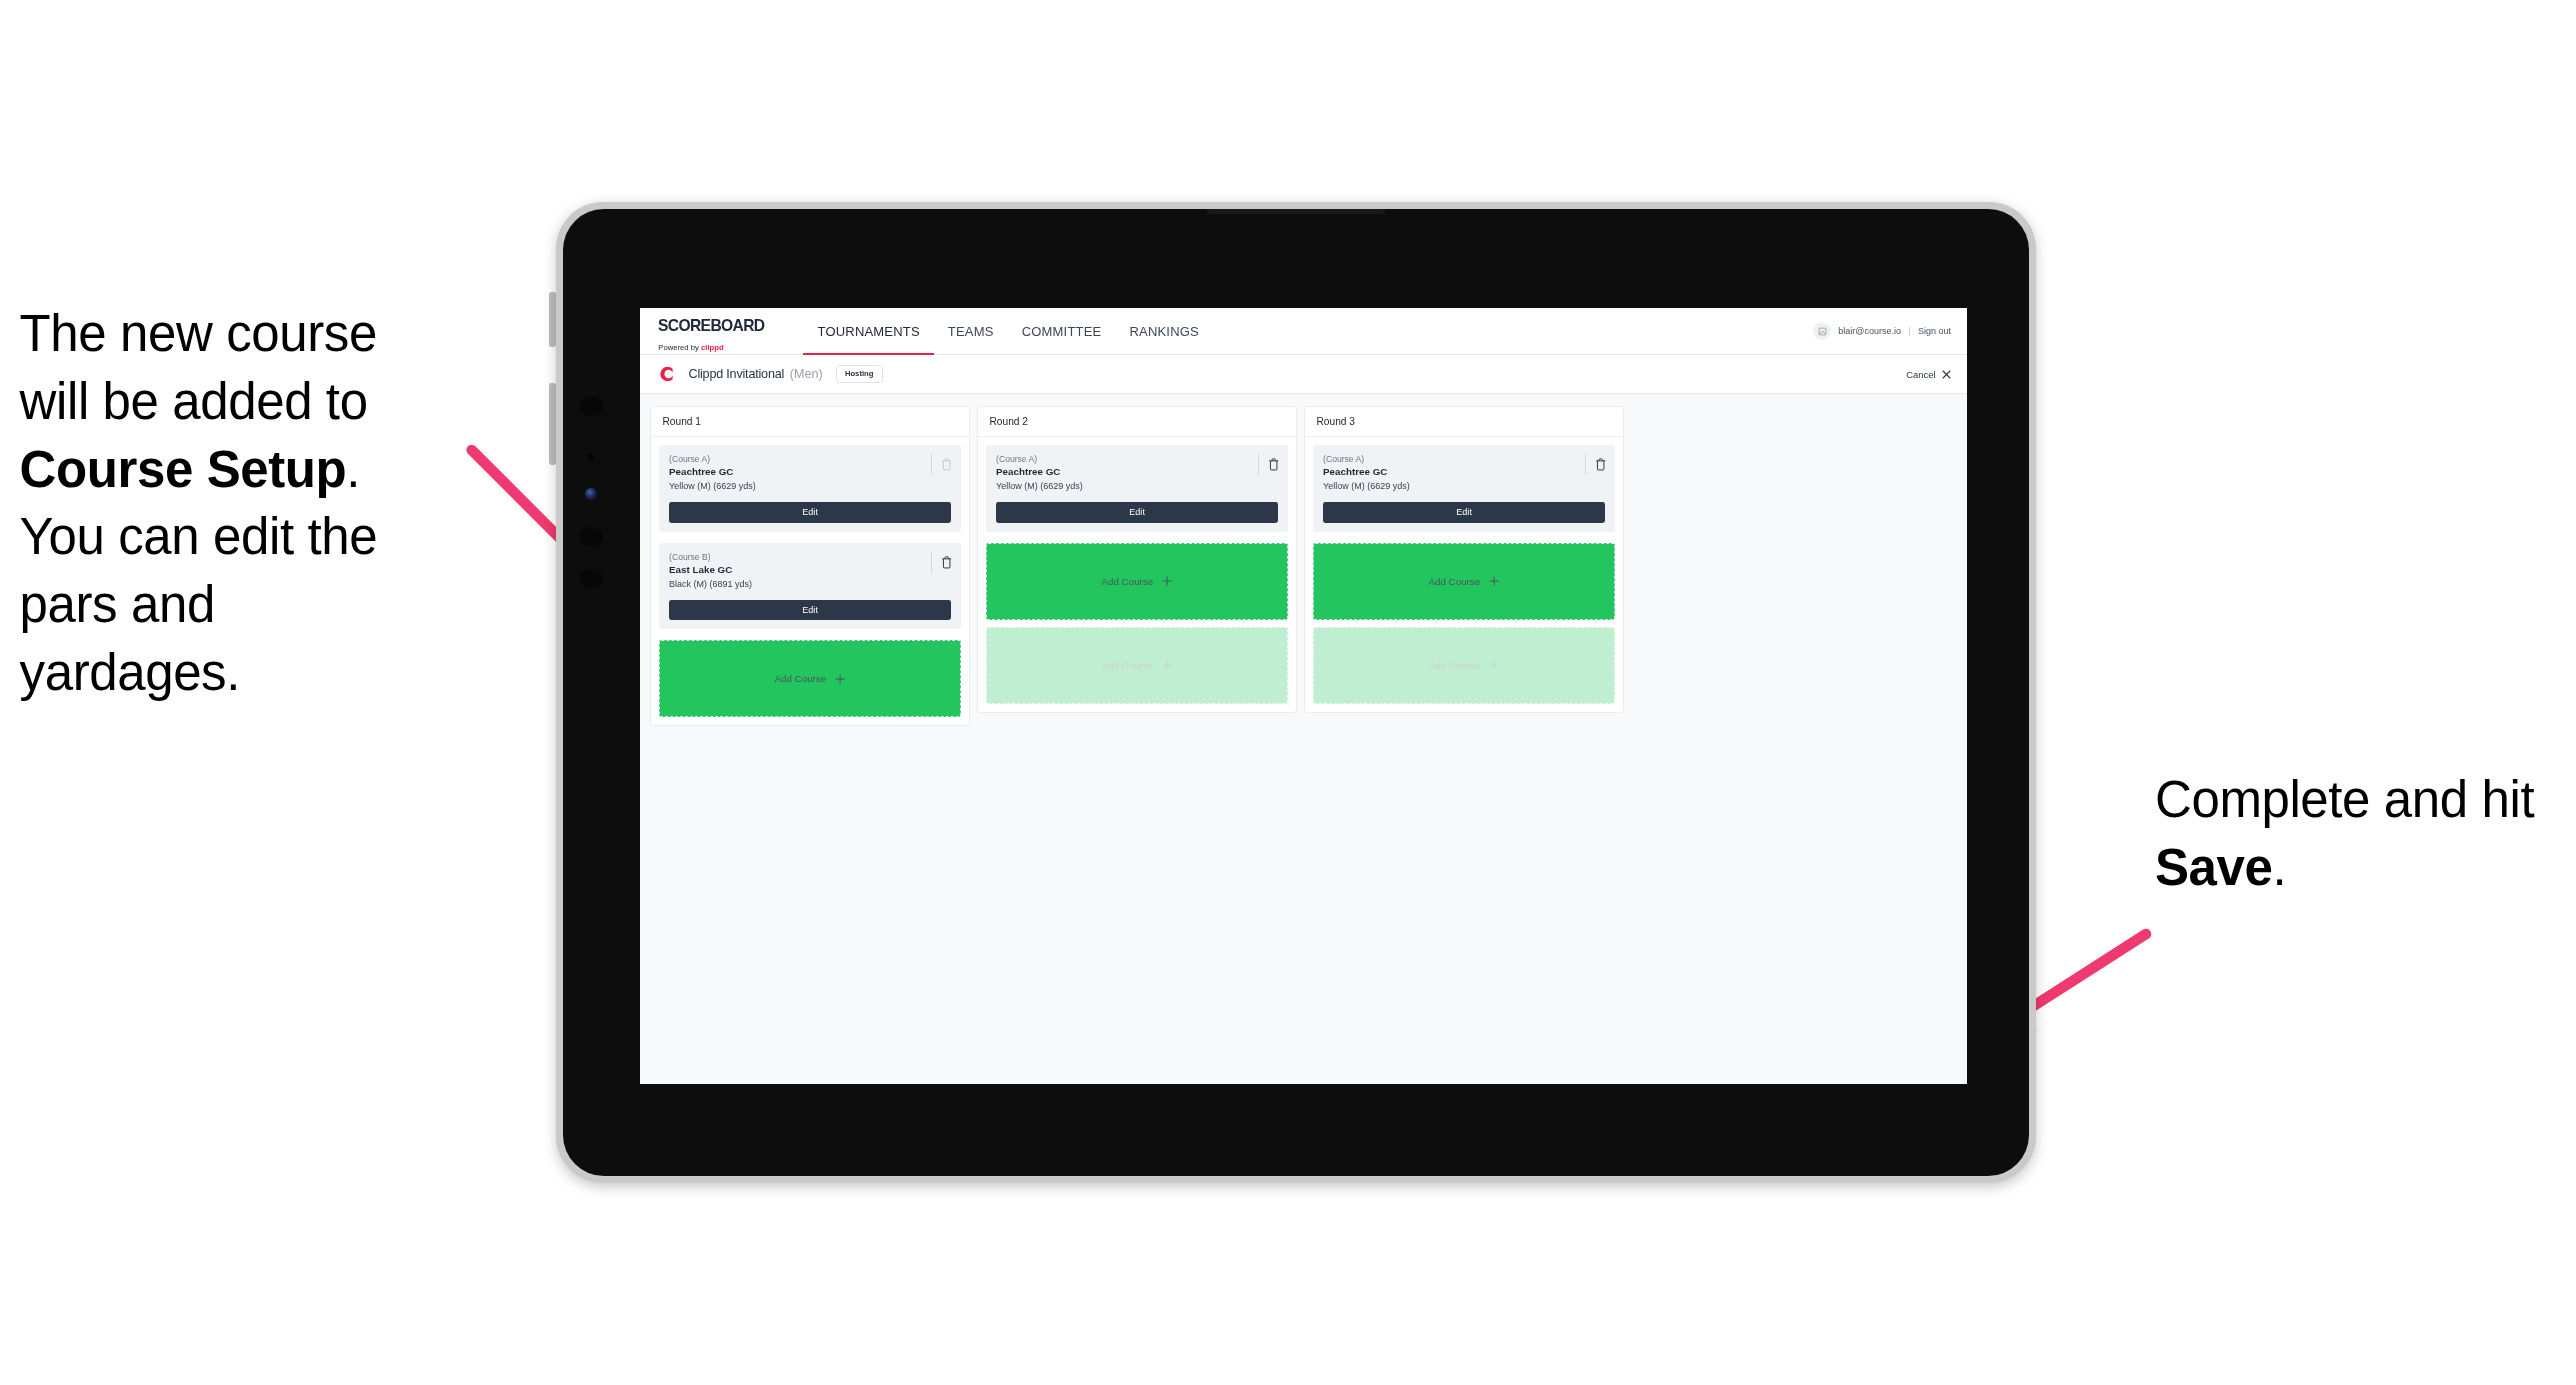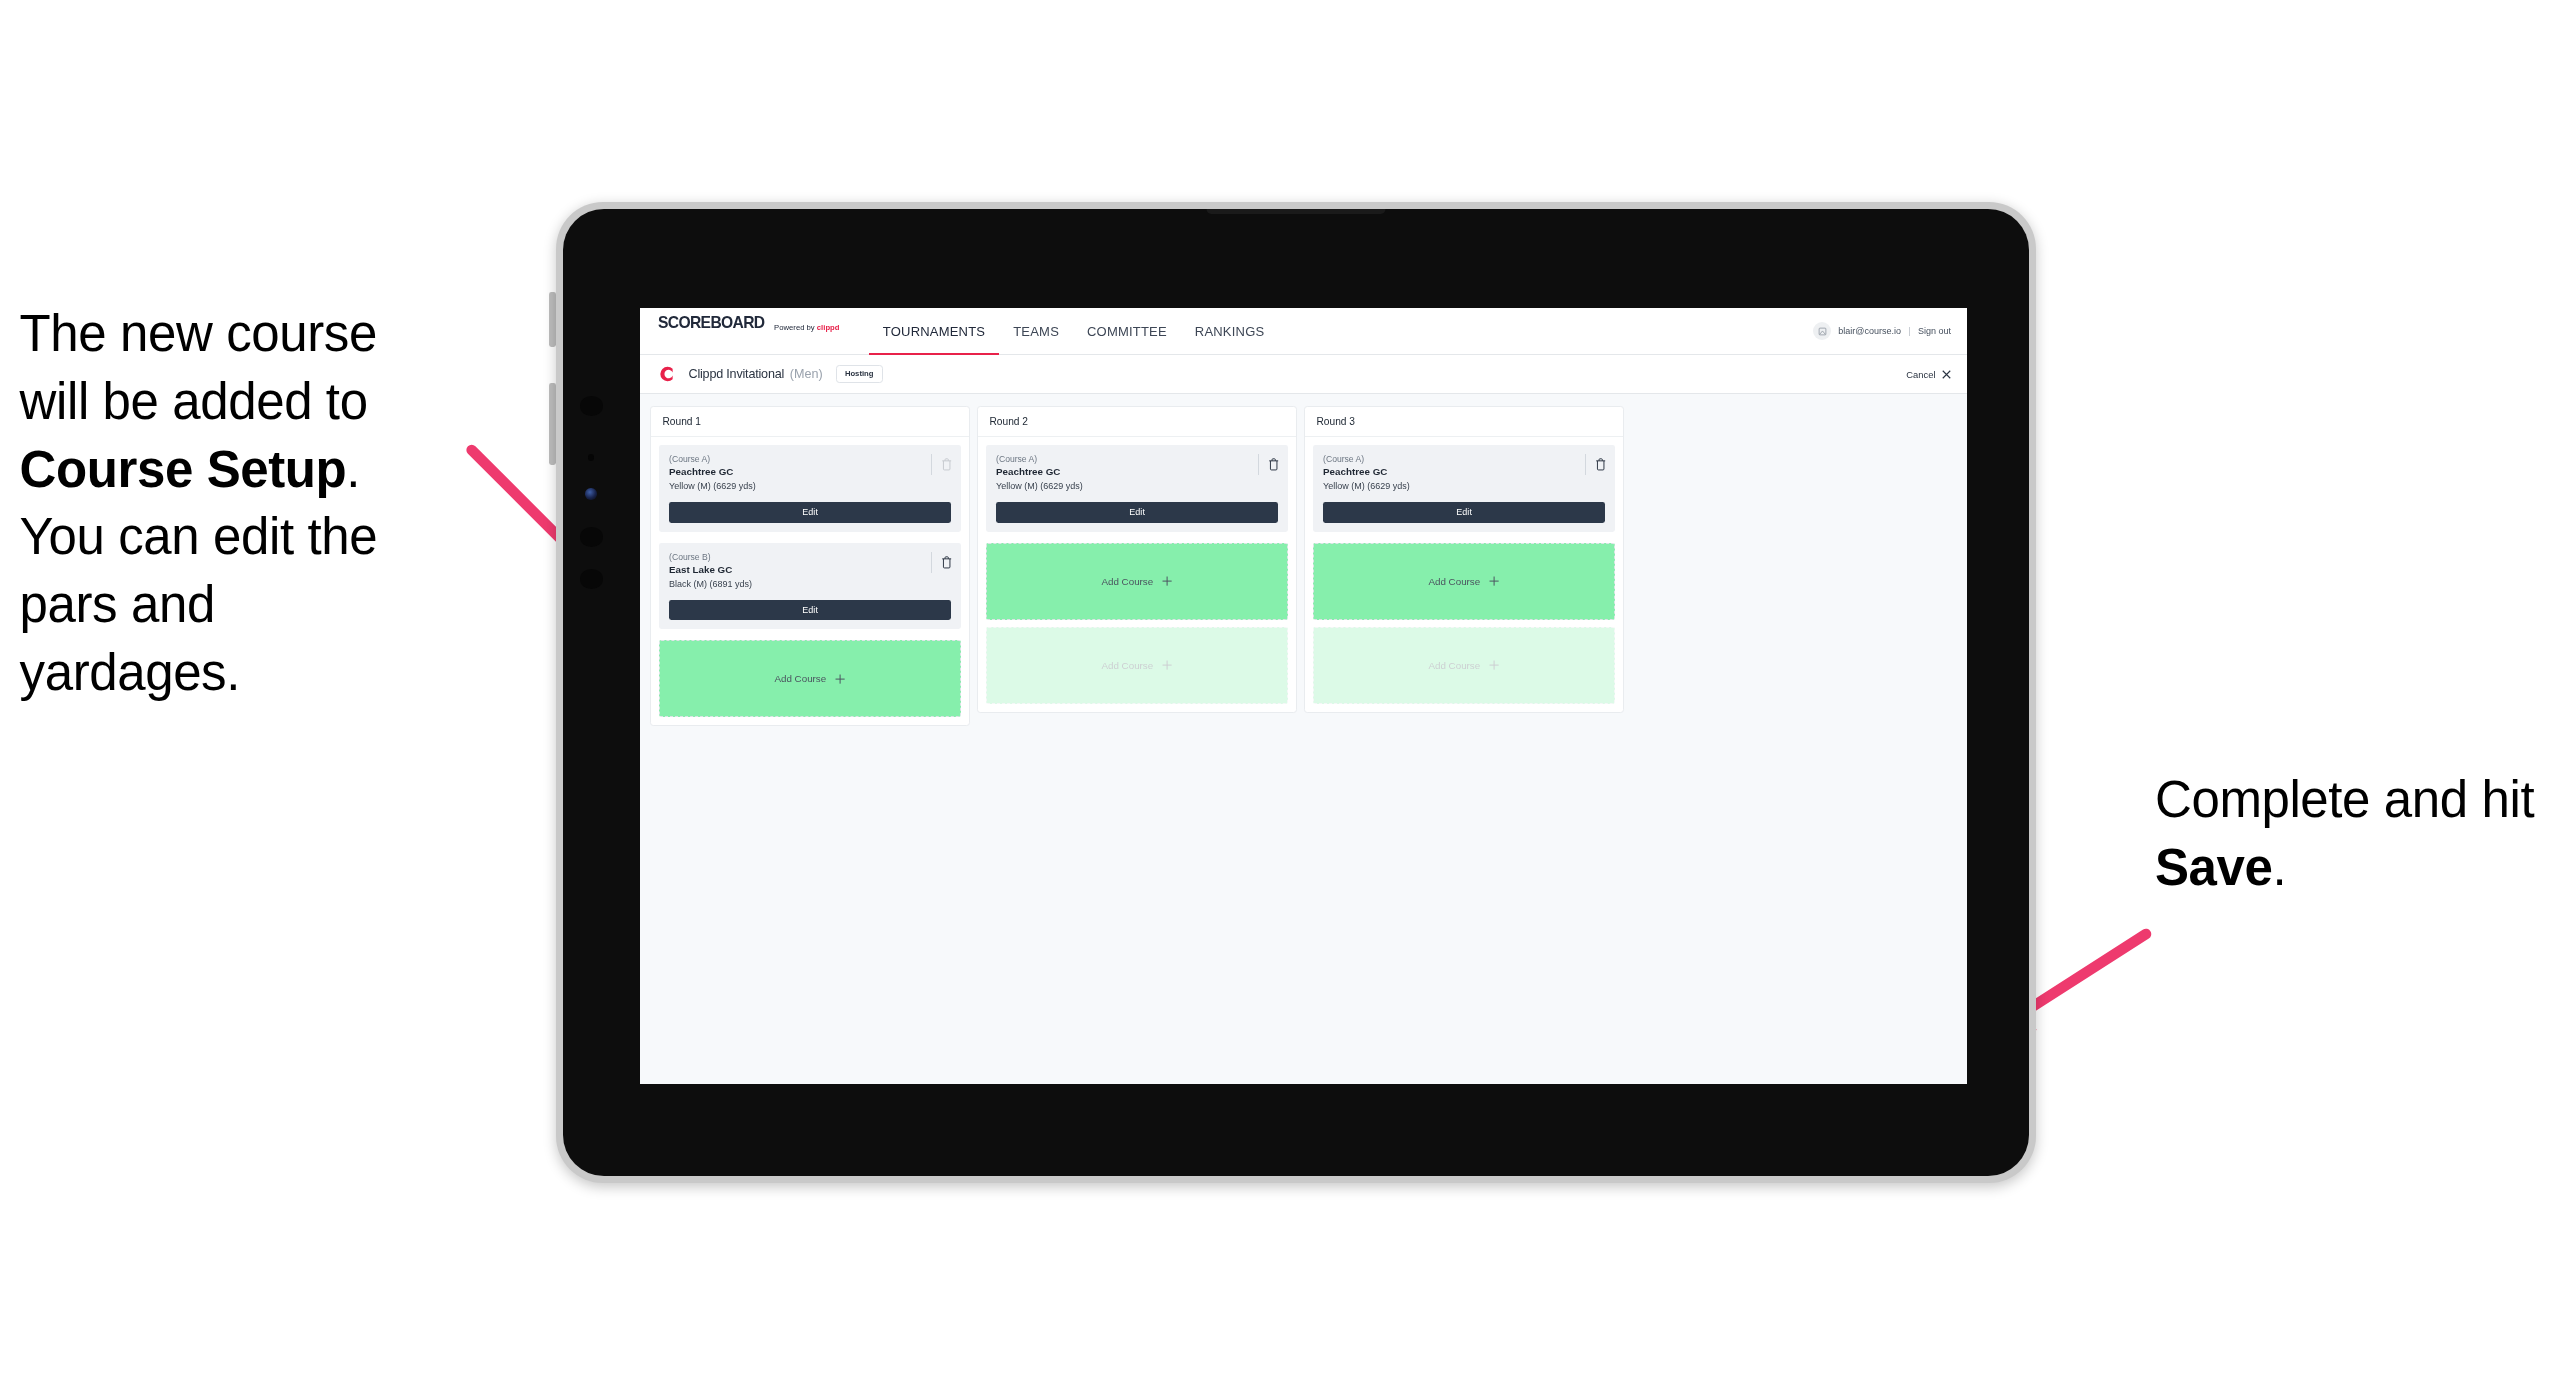--- a/index.html
+++ b/index.html
@@ -75,21 +75,21 @@
     overflow: hidden;
   }
 
   
   .topbar {
     height: 47px; background: #ffffff;
     display: flex; align-items: stretch;
     border-bottom: 0.8px solid #e4e7ea;
     position: relative;
   }
-  .brand { padding: 5.7px 11.4px 0 18px; display: flex; flex-direction: row; justify-content: center; }
+  .brand { padding: 5.7px 11.4px 0 18px; display: flex; flex-direction: column; justify-content: center; }
   .brand-word {
     font-family: "Liberation Sans Narrow","Liberation Sans", sans-serif;
     font-weight: 700; font-size: 17px; letter-spacing: -0.7px;
     color: #21293a; line-height: 1;
     transform: scaleX(0.92); transform-origin: left center;
   }
   .brand-sub { font-size: 7.7px; color: #21293a; margin-top: 10px; line-height: 1; }
   .brand-sub i { font-style: normal; color: #e8214a; font-weight: 700; }
 
   .mainnav { display: flex; align-items: stretch; margin-left: 18px; }
@@ -180,21 +180,21 @@
   .trash.disabled { opacity: 0.28; }
   .edit-btn {
     margin-top: 9px; background: #2c3849; color: #ffffff;
     border: none; border-radius: 2.4px; width: 100%; height: 20.4px;
     font-size: 9px; font-family: inherit; cursor: pointer; letter-spacing: 0.1px;
   }
 
   .add-card {
     border: 0.8px dashed #dfe3e8; border-radius: 2.4px;
     height: 77px; display: flex; align-items: center; justify-content: center;
-    gap: 7.3px; font-size: 9.8px; color: #4b545f; background: #86efac;
+    gap: 7.3px; font-size: 9.8px; color: #4b545f; background: #22c55e;
     cursor: pointer; margin-bottom: 7.3px;
   }
   .add-card:last-child { margin-bottom: 0; }
   .add-card.ghost { opacity: 0.28; }
   .add-card svg { width: 12.2px; height: 12.2px; }
 </style>
 </head>
 <body>
 
 <div class="stage">

